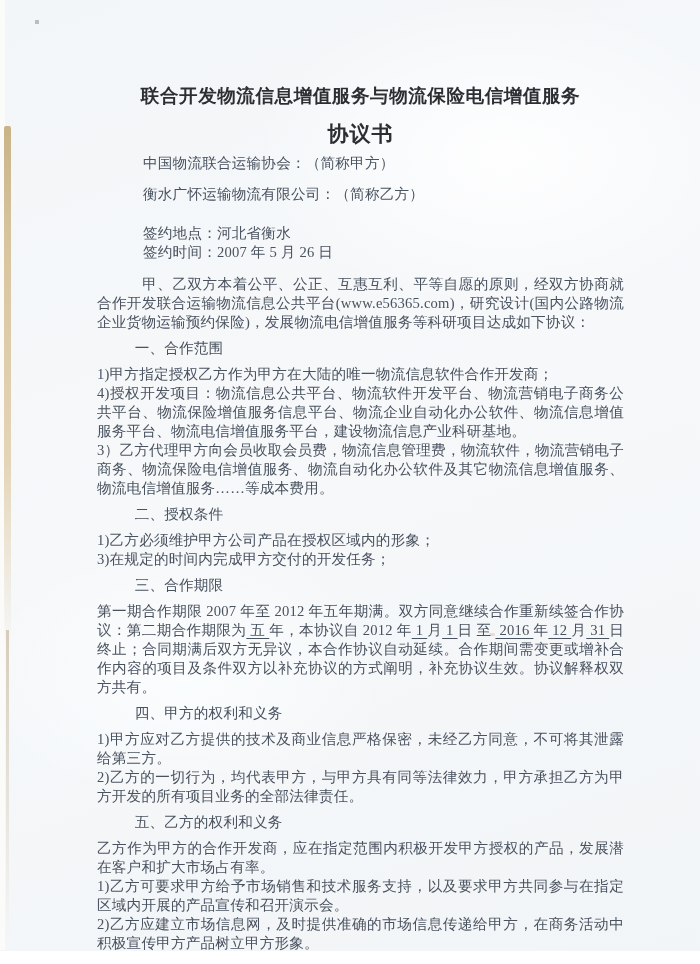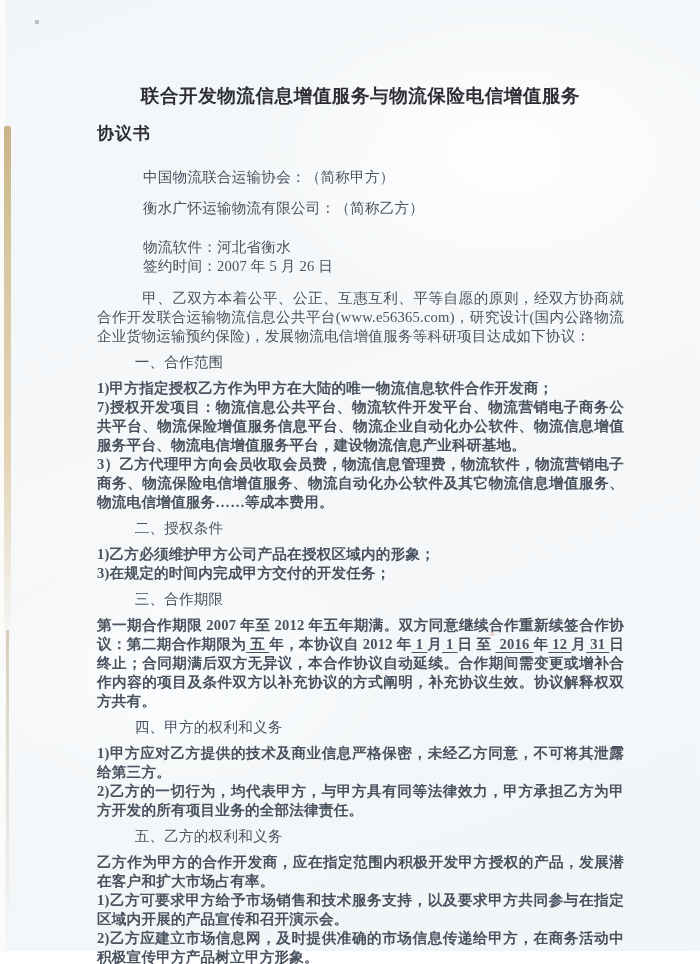--- a/index.html
+++ b/index.html
@@ -34,57 +34,57 @@
     font-size:14.6px;line-height:19px;
     letter-spacing:.2px;
     text-align:justify;
   }
   .title{
     margin:0;text-align:center;
     font-size:18.5px;line-height:24px;font-weight:bold;
     color:#2c2e32;letter-spacing:.6px;
   }
   .subtitle{
-    margin:15px 0 0;
-    font-size:17px;line-height:22px;font-weight:bold;
+    margin:15px 0 0;text-align:center;
+    font-size:21px;line-height:22px;font-weight:bold;
     color:#2c2e32;letter-spacing:1px;
   }
   .party{margin:0;padding-left:46px;text-align:left;}
-  .party-a{margin-top:23px;}
+  .party-a{margin-top:9px;}
   .party-b{margin-top:12px;}
   .meta{margin:0;padding-left:46px;text-align:left;}
   .meta-place{margin-top:20px;}
   .intro{margin:13px 0 0;text-indent:3.1em;}
   .heading{margin:7px;text-indent:2.1em;text-align:left;}
-  .clause{margin:0;font-weight:bold;}
+  .clause{margin:0;}
   .blank{text-decoration:underline;text-underline-offset:3px;white-space:pre;}
 </style>
 </head>
 <body>
 
 <div class="scan">
   <div class="edge-left-white"></div>
   <div class="edge-tan"></div>
   <div class="edge-tail"></div>
   <div class="edge-bottom"></div>
   <div class="speck-1"></div>
   <div class="speck-2"></div>
 
   <div class="content">
     <h1 class="title">联合开发物流信息增值服务与物流保险电信增值服务</h1>
     <h2 class="subtitle">协议书</h2>
     <p class="party party-a">中国物流联合运输协会：（简称甲方）</p>
     <p class="party party-b">衡水广怀运输物流有限公司：（简称乙方）</p>
-    <p class="meta meta-place">物流软件：河北省衡水</p>
+    <p class="meta meta-place">签约地点：河北省衡水</p>
     <p class="meta">签约时间：2007 年 5 月 26 日</p>
     <p class="intro">甲、乙双方本着公平、公正、互惠互利、平等自愿的原则，经双方协商就合作开发联合运输物流信息公共平台(www.e56365.com)，研究设计(国内公路物流企业货物运输预约保险)，发展物流电信增值服务等科研项目达成如下协议：</p>
     <div id="sections">
         <p class="heading">一、合作范围</p>
         <p class="clause">1)甲方指定授权乙方作为甲方在大陆的唯一物流信息软件合作开发商；</p>
-        <p class="clause">7)授权开发项目：物流信息公共平台、物流软件开发平台、物流营销电子商务公共平台、物流保险增值服务信息平台、物流企业自动化办公软件、物流信息增值服务平台、物流电信增值服务平台，建设物流信息产业科研基地。</p>
+        <p class="clause">4)授权开发项目：物流信息公共平台、物流软件开发平台、物流营销电子商务公共平台、物流保险增值服务信息平台、物流企业自动化办公软件、物流信息增值服务平台、物流电信增值服务平台，建设物流信息产业科研基地。</p>
         <p class="clause">3）乙方代理甲方向会员收取会员费，物流信息管理费，物流软件，物流营销电子商务、物流保险电信增值服务、物流自动化办公软件及其它物流信息增值服务、物流电信增值服务……等成本费用。</p>
         <p class="heading">二、授权条件</p>
         <p class="clause">1)乙方必须维护甲方公司产品在授权区域内的形象；</p>
         <p class="clause">3)在规定的时间内完成甲方交付的开发任务；</p>
         <p class="heading">三、合作期限</p>
         <p class="clause"><span>第一期合作期限 2007 年至 2012 年五年期满。双方同意继续合作重新续签合作协议：第二期合作期限为</span><span class="blank"> 五 </span><span>年，本协议自 2012 年</span><span class="blank"> 1 </span><span>月</span><span class="blank"> 1 </span><span>日 至 </span><span class="blank"> 2016 </span><span>年</span><span class="blank"> 12 </span><span>月</span><span class="blank"> 31 </span><span>日终止；合同期满后双方无异议，本合作协议自动延续。合作期间需变更或增补合作内容的项目及条件双方以补充协议的方式阐明，补充协议生效。协议解释权双方共有。</span></p>
         <p class="heading">四、甲方的权利和义务</p>
         <p class="clause">1)甲方应对乙方提供的技术及商业信息严格保密，未经乙方同意，不可将其泄露给第三方。</p>
         <p class="clause">2)乙方的一切行为，均代表甲方，与甲方具有同等法律效力，甲方承担乙方为甲方开发的所有项目业务的全部法律责任。</p>
         <p class="heading">五、乙方的权利和义务</p>

